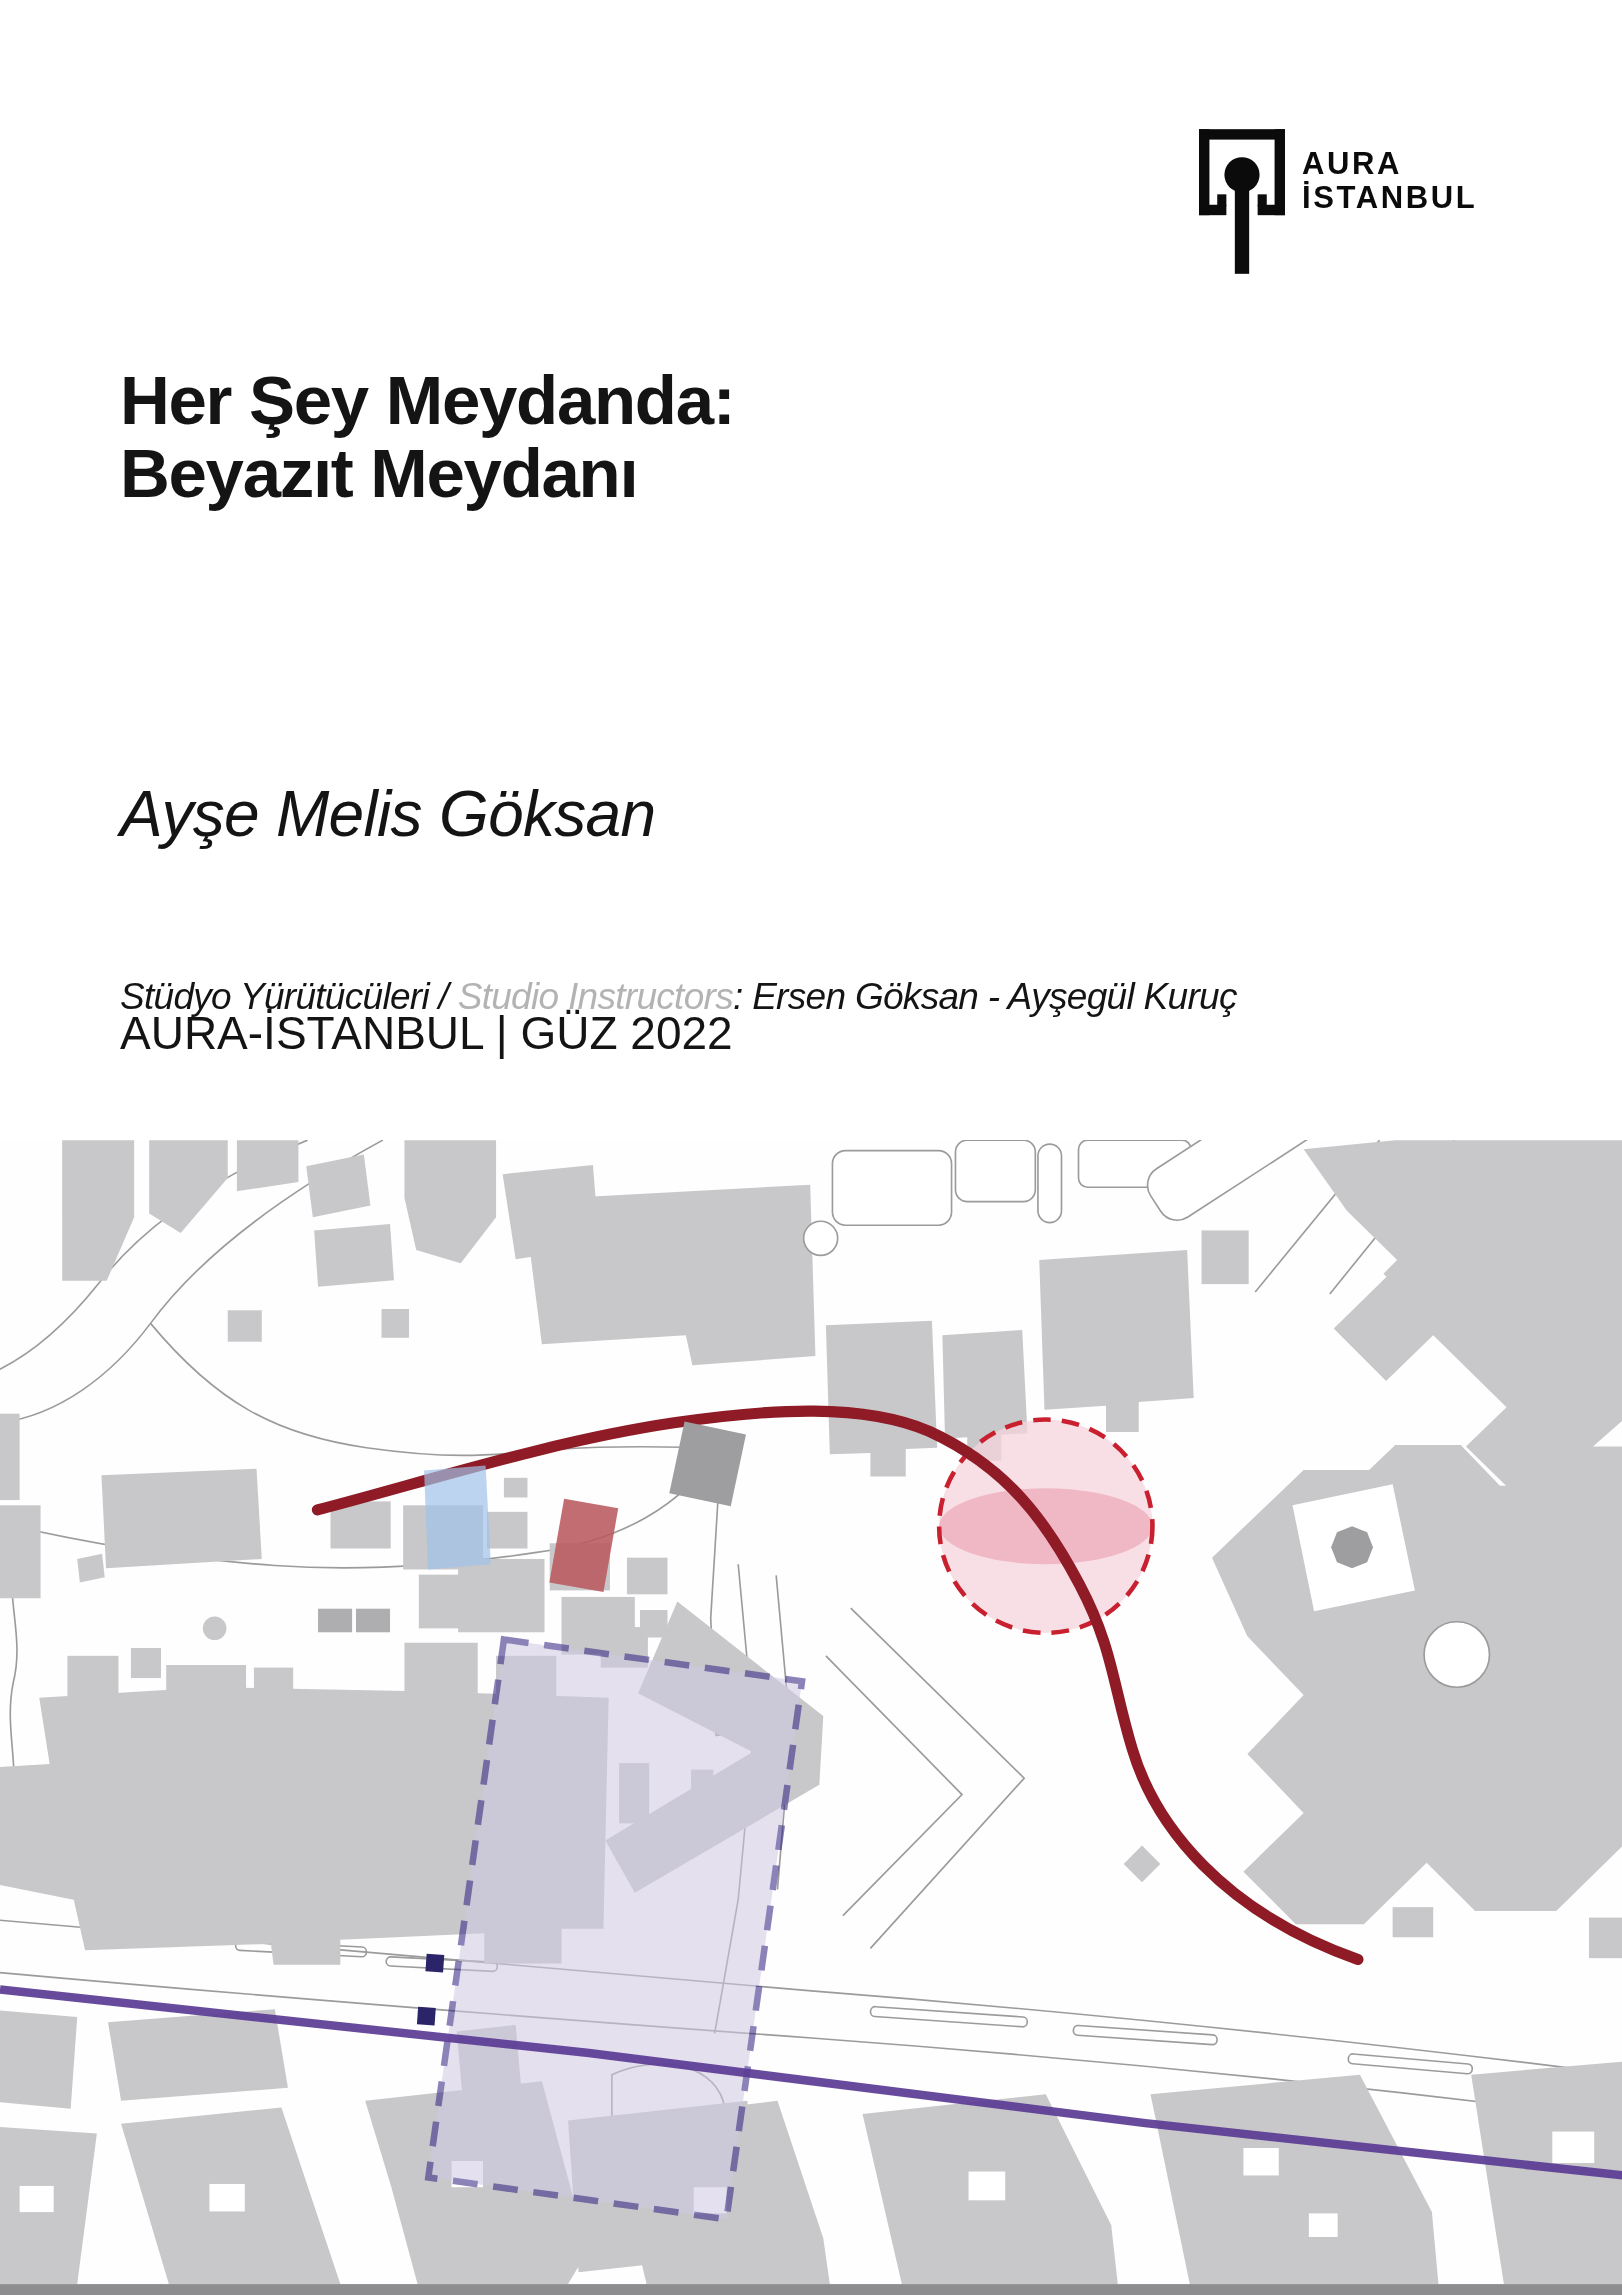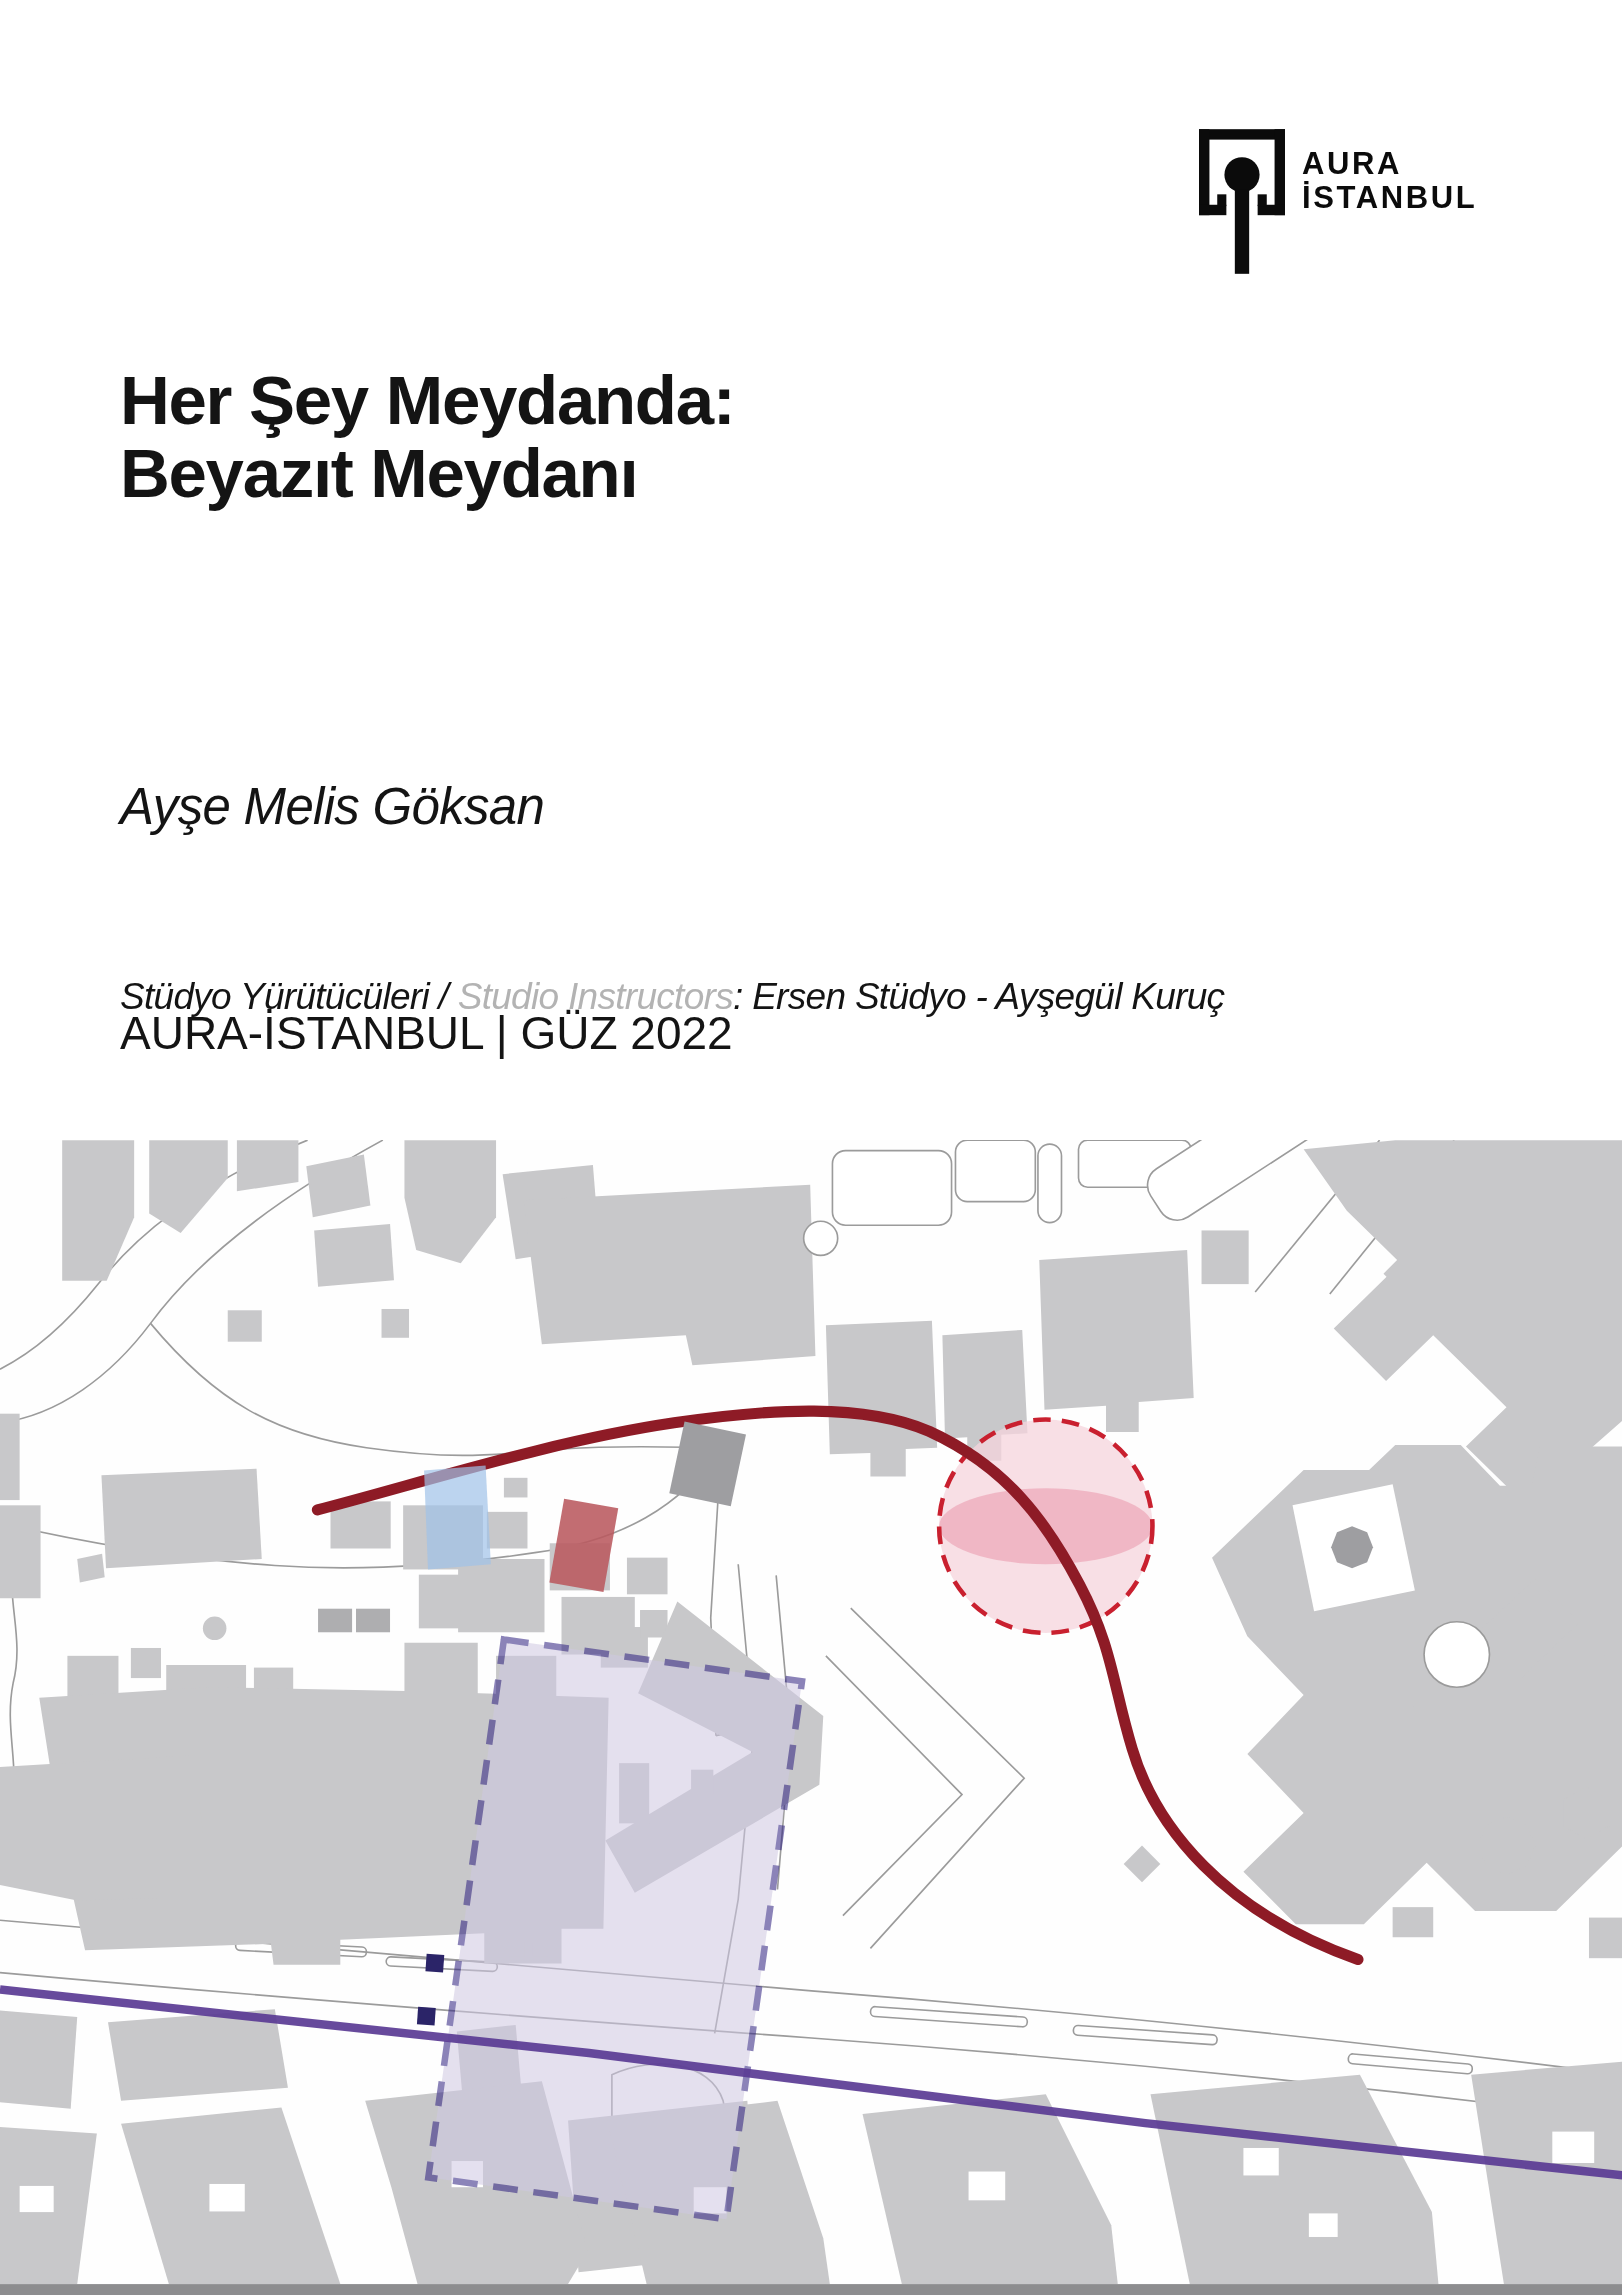--- a/index.html
+++ b/index.html
@@ -17,21 +17,21 @@
   
   .logo{position:absolute; left:1199px; top:129px; display:flex; align-items:flex-start; gap:17px;}
   .logo-mark{width:86px; height:145px; flex:0 0 auto;}
   .logo-text{margin-top:18.3px; font-weight:700; font-size:31px; line-height:1.10;
              letter-spacing:2.6px; color:#0b0b0b; white-space:nowrap;}
   
   .title{position:absolute; left:120px; top:364px; font-weight:700; font-size:69px;
          line-height:1.06; letter-spacing:-1.3px; color:var(--title_black); white-space:nowrap;}
   .subtitle{position:absolute; left:120px; top:584px; font-weight:700; font-size:73px;
             line-height:1.07; letter-spacing:-1.3px; color:var(--title_gray); white-space:nowrap;}
-  .author{position:absolute; left:120px; top:777px; font-style:italic; font-size:51px;
+  .author{position:absolute; left:120px; top:777px; font-style:italic; font-size:64px;
           color:var(--title_black); letter-spacing:-0.7px; white-space:nowrap;}
   .credits{position:absolute; left:120px; top:976px; font-style:italic; font-size:37px;
            color:var(--title_black); letter-spacing:-0.7px; white-space:nowrap;}
   .credits .en{color:var(--credit_gray);text-align:right;}
   .edition{position:absolute; left:120px; top:1006px; font-size:46px; font-weight:400;
            color:var(--title_black); letter-spacing:0px; white-space:nowrap;}
   
   .map{position:absolute; left:0; top:1140px; width:1623px; height:1156px; background:#fefefe;}
   .bld{fill:var(--building); stroke:none;}
   .bldd{fill:var(--building_dark);}
@@ -67,21 +67,21 @@
 
   <div class="title">
     <div>Her Şey Meydanda:</div>
     <div>Beyazıt Meydanı</div>
   </div>
 
 
   <div class="author">Ayşe Melis Göksan</div>
 
   <div class="credits">
-    <span>Stüdyo Yürütücüleri / </span><span class="en">Studio Instructors</span><span>: Ersen Stüdyo - Ayşegül Kuruç</span>
+    <span>Stüdyo Yürütücüleri / </span><span class="en">Studio Instructors</span><span>: Ersen Göksan - Ayşegül Kuruç</span>
   </div>
 
   <div class="edition">AURA-İSTANBUL | GÜZ 2022</div>
 
   <svg class="map" viewBox="0 0 2480 1766">
 
     <g class="st">
       <path d="M 470,0 C 330,55 220,130 150,220 C 90,295 40,330 0,350"></path>
       <path d="M 585,0 C 420,90 300,185 230,280 C 170,360 90,420 0,432"></path>
       <path d="M 230,280 C 330,400 420,450 560,470 C 700,490 760,480 860,472 C 960,465 1040,470 1102,470"></path>

